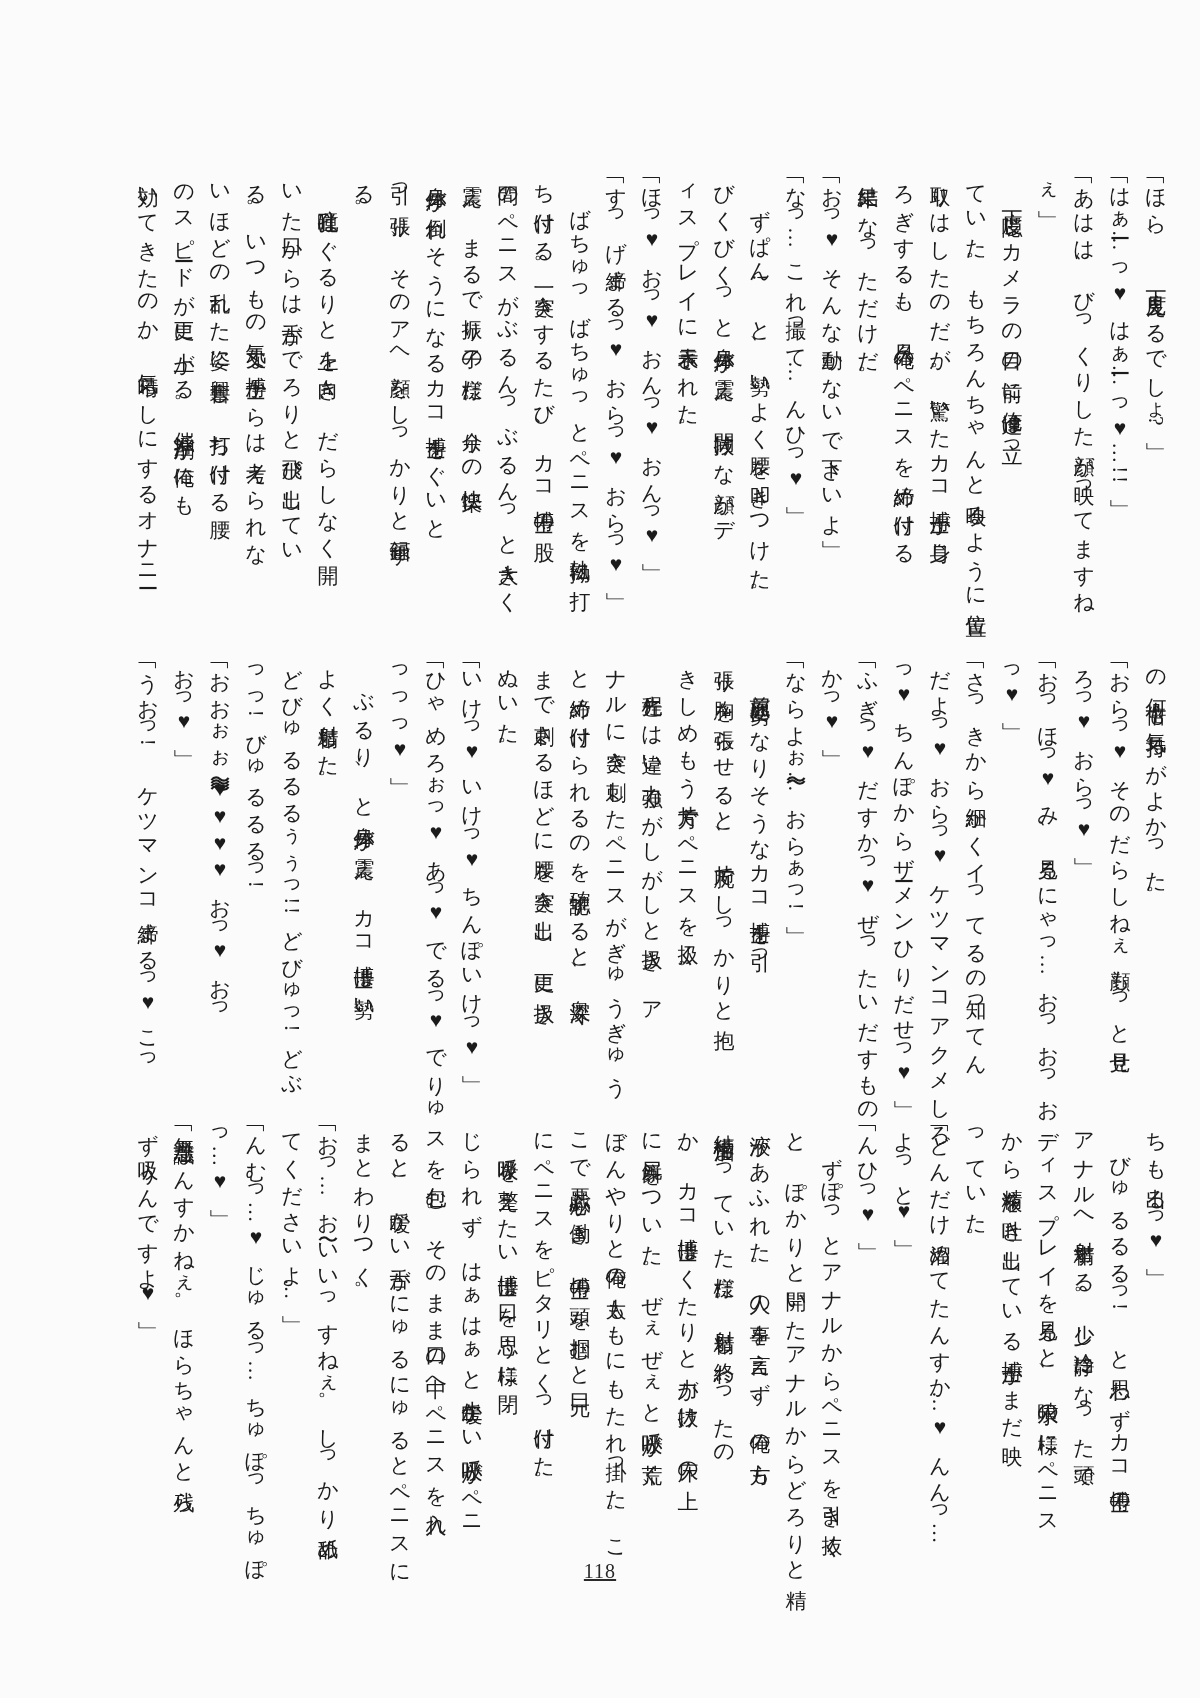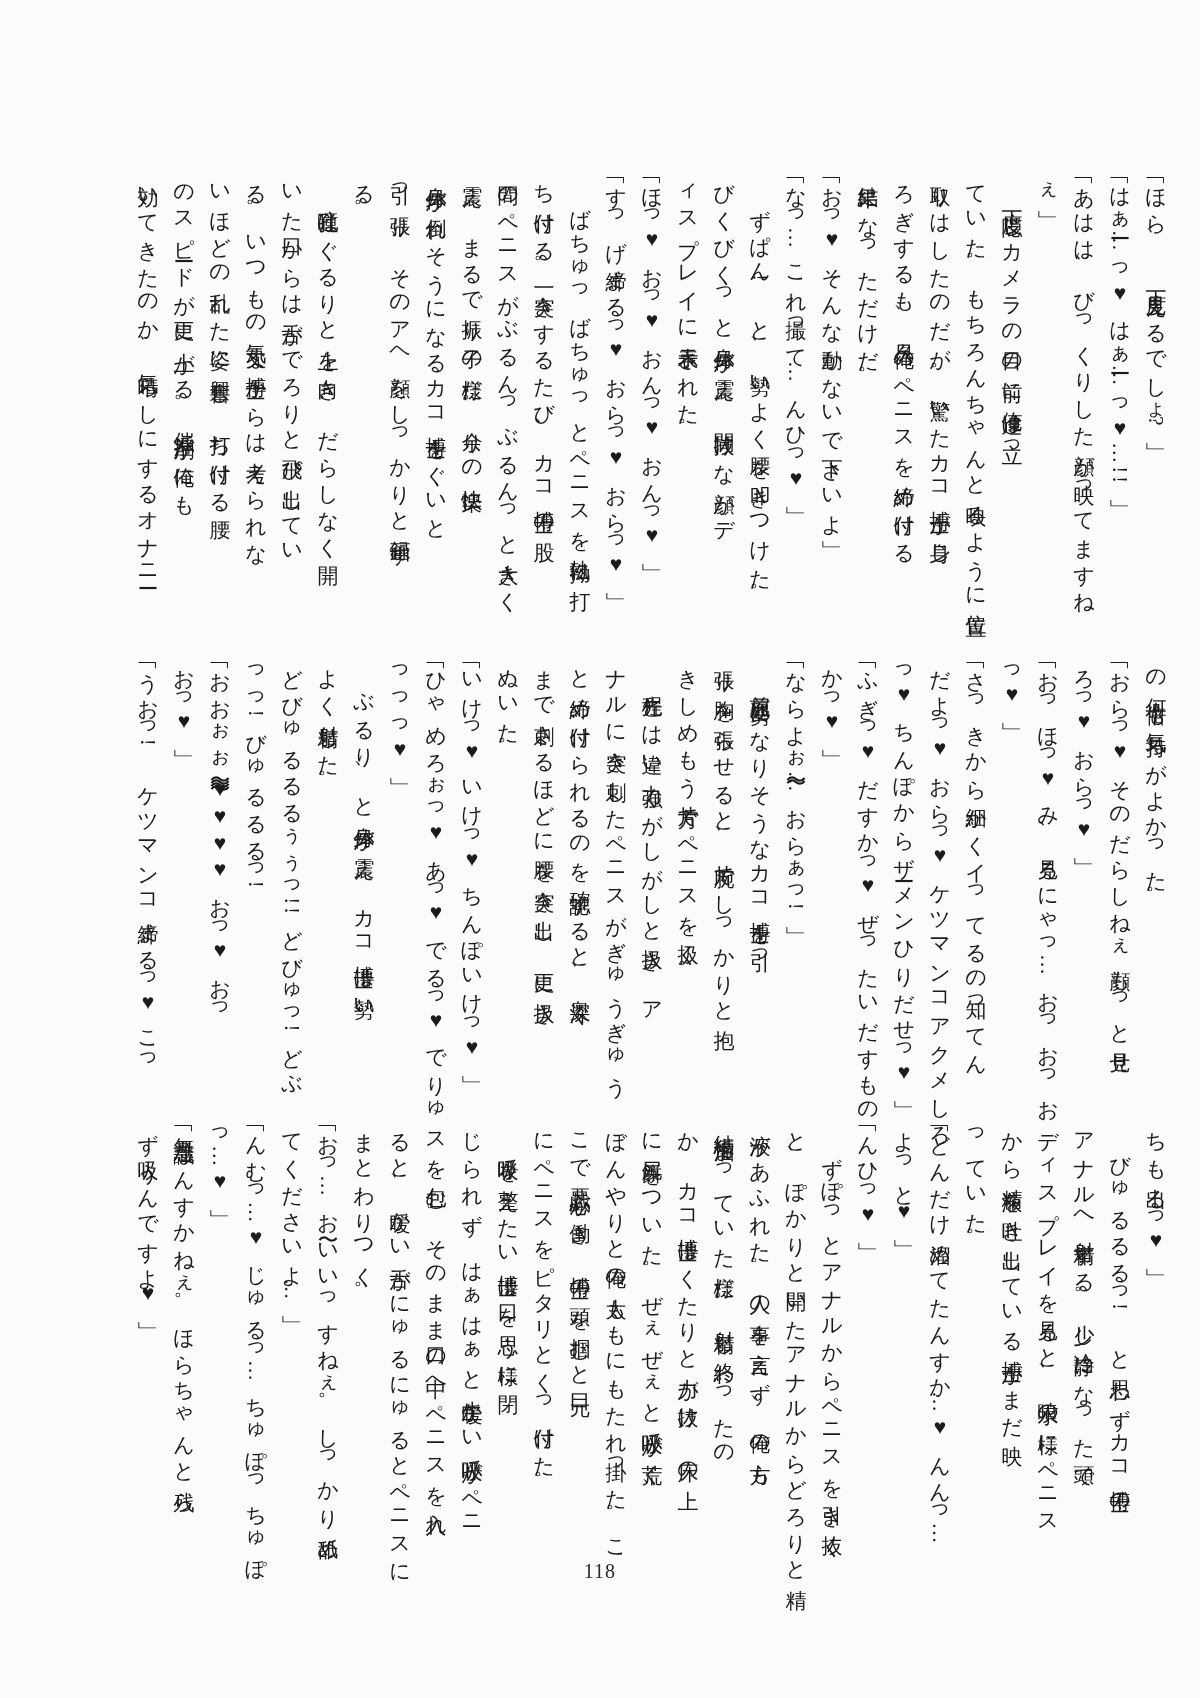--- a/index.html
+++ b/index.html
@@ -34,20 +34,21 @@
   }
   .page-number {
     position: absolute;
     top: 1560px;
     left: 0;
     width: 100%;
     text-align: center;
     font-size: 20px;
     letter-spacing: 1px;
     color: #2a2a2a;
+    text-decoration: underline;
   }
 </style>
 </head>
 <body>
 
 <div>
   <div class="band band-top">
       <div class="tcol">「ほら、　丁度見えるでしょ?」</div>
       <div class="tcol">「はぁー…っ♥はぁー…っ♥…!!」</div>
       <div class="tcol">「あはは、びっくりした顔が映ってますね</div>

